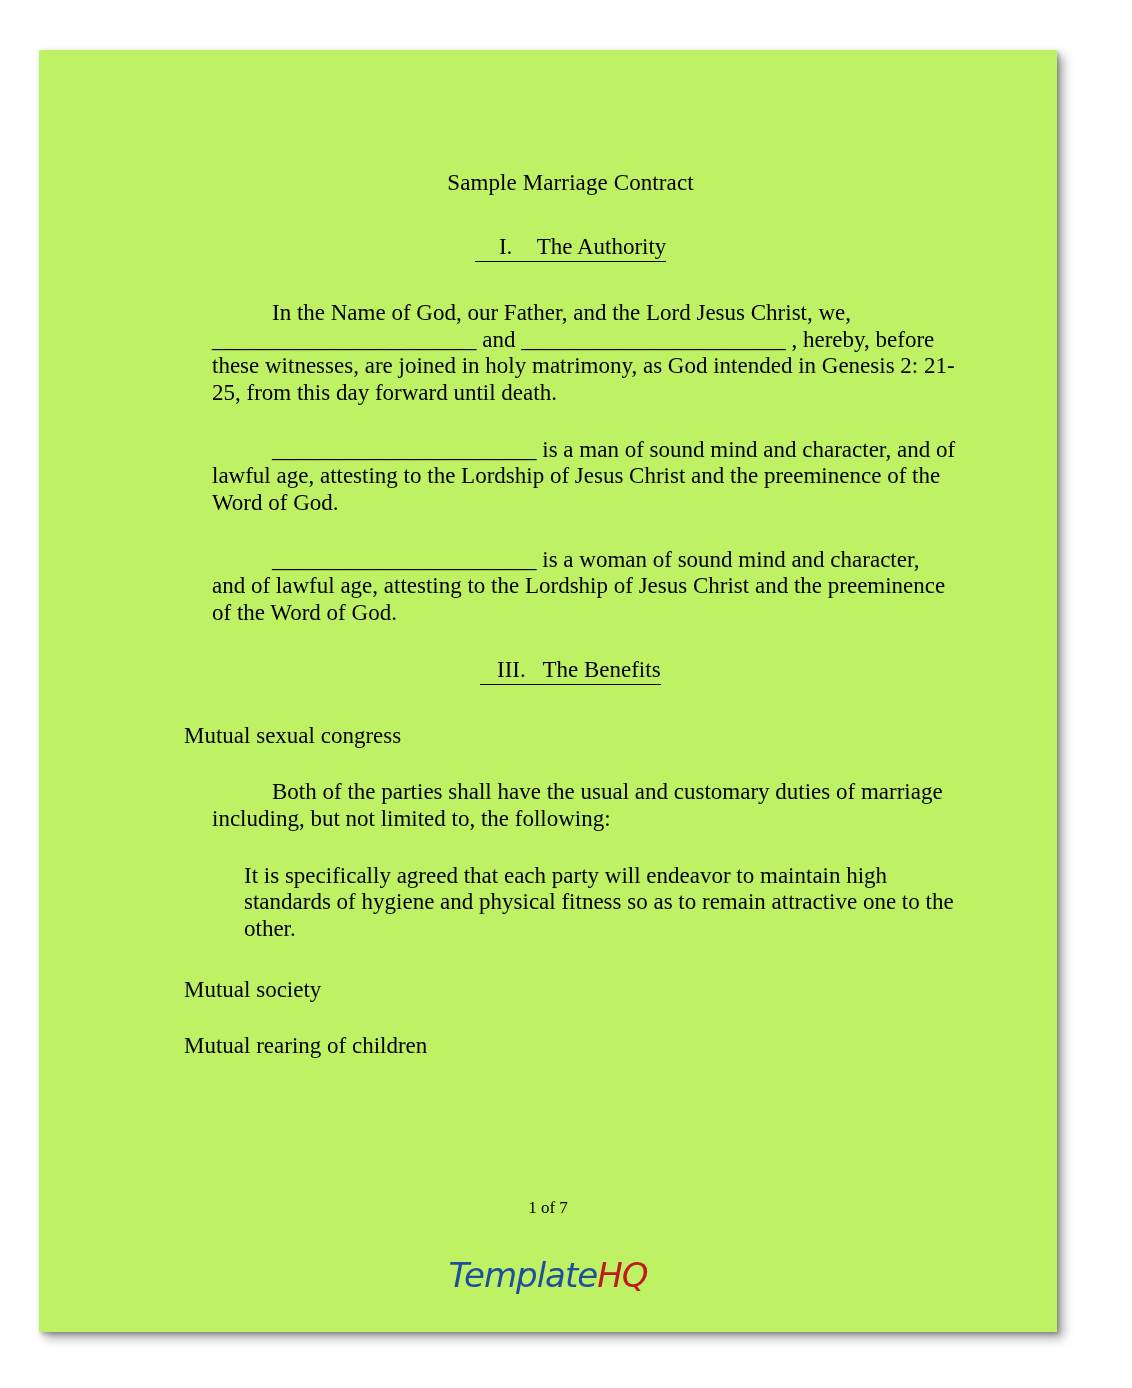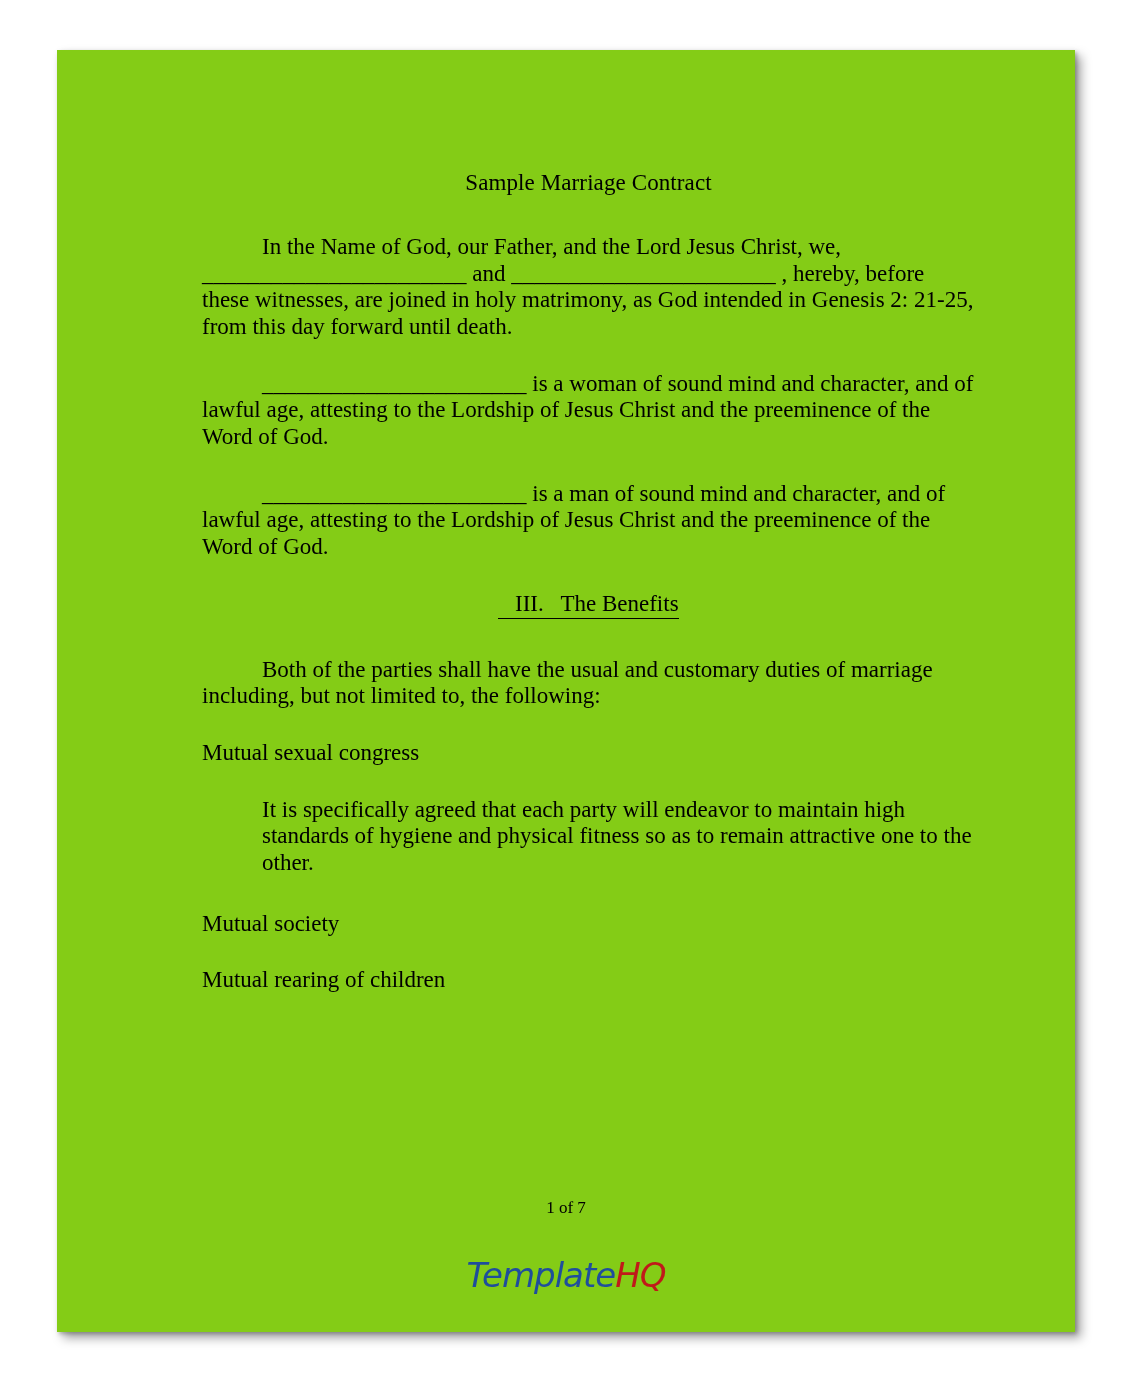--- a/index.html
+++ b/index.html
@@ -8,25 +8,25 @@
   }
   body {
     width: 1132px;
     height: 1388px;
     background: #ffffff;
     font-family: "Liberation Serif", serif;
     overflow: hidden;
   }
   .page-wrap {
     position: absolute;
-    left: 57px;
+    left: 39px;
     top: 50px;
     width: 1018px;
     height: 1282px;
-    background: #84cc16;
+    background: #bef264;
     box-shadow: 6px 6px 10px rgba(0,0,0,0.35), 2px 2px 4px rgba(0,0,0,0.25);
   }
   .doc {
     position: absolute;
     left: 0;
     top: 0;
     width: 1018px;
     height: 1282px;
     box-sizing: border-box;
     padding: 120px 100px 0 145px;
@@ -54,20 +54,21 @@
   }
   p.body-text {
     font-size: 23px;
     line-height: 1.16;
     margin: 0 0 30px 0;
     text-align: left;
     color: #000;
   }
   p.body-text.indent {
     text-indent: 60px;
+    margin-left: 28px;
   }
   p.body-text.block-indent {
     margin-left: 60px;
     margin-bottom: 34px;
   }
   .page-number {
     position: absolute;
     left: 0;
     top: 1148px;
     width: 1018px;
@@ -91,38 +92,43 @@
   .logo .part-b { color: #c01a1a; }
 </style>
 </head>
 <body>
 
 <div class="page-wrap">
   <div class="doc">
 
     <div class="doc-title">Sample Marriage Contract</div>
 
+    <div class="section-heading">
+      <span class="h-inner">
+        <span class="numeral">I.</span><span>The Authority</span>
+      </span>
+    </div>
 
     <p class="body-text indent">In the Name of God, our Father, and the Lord Jesus Christ, we, _______________________ and _______________________ , hereby, before these witnesses, are joined in holy matrimony, as God intended in Genesis 2: 21-25, from this day forward until death.</p>
 
 
 
+    <p class="body-text indent">_______________________ is a man of sound mind and character, and of lawful age, attesting to the Lordship of Jesus Christ and the preeminence of the Word of God.</p>
+
     <p class="body-text indent">_______________________ is a woman of sound mind and character, and of lawful age, attesting to the Lordship of Jesus Christ and the preeminence of the Word of God.</p>
-
-    <p class="body-text indent">_______________________ is a man of sound mind and character, and of lawful age, attesting to the Lordship of Jesus Christ and the preeminence of the Word of God.</p>
 
     <div class="section-heading">
       <span class="h-inner">
         <span class="numeral">III.</span><span>The Benefits</span>
       </span>
     </div>
 
+    <p class="body-text">Mutual sexual congress</p>
+
     <p class="body-text indent">Both of the parties shall have the usual and customary duties of marriage including, but not limited to, the following:</p>
-
-    <p class="body-text">Mutual sexual congress</p>
 
     <p class="body-text block-indent">It is specifically agreed that each party will endeavor to maintain high standards of hygiene and physical fitness so as to remain attractive one to the other.</p>
 
     <p class="body-text">Mutual society</p>
 
     <p class="body-text">Mutual rearing of children</p>
 
   </div>
 
   <div class="page-number">1 of 7</div>

